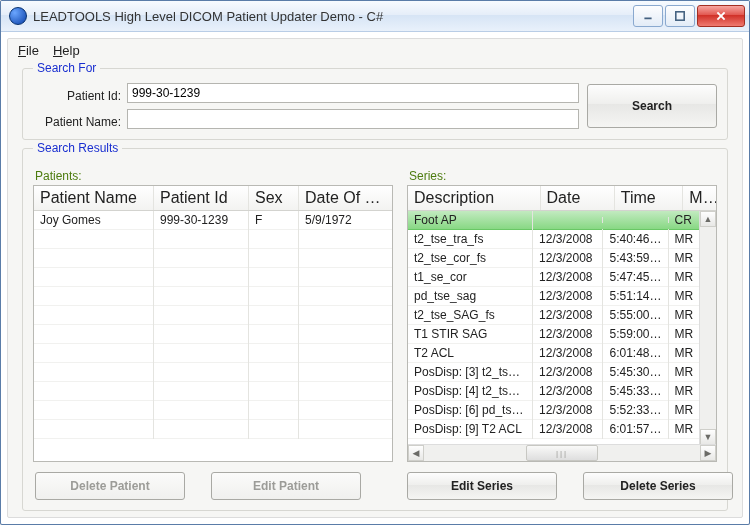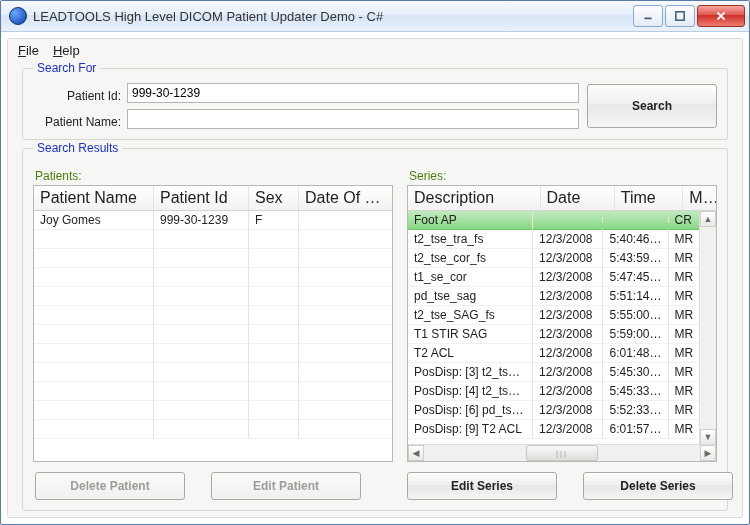--- a/index.html
+++ b/index.html
@@ -334,20 +334,21 @@
                 <div class="col c1">Patient Id</div>
                 <div class="col c2">Sex</div>
                 <div class="col c3">Date Of Birth</div>
               </div>
             <div class="lv-body">
               <div class="lv-rows" id="patients-rows">
                   <div class="lv-row">
                     <div class="cell c0">Joy Gomes</div>
                     <div class="cell c1">999-30-1239</div>
                     <div class="cell c2">F</div>
+                    <div class="cell c3">5/9/1972</div>
                   </div>
                   <div class="lv-row">
                     <div class="cell c0">&nbsp;</div>
                     <div class="cell c1">&nbsp;</div>
                     <div class="cell c2">&nbsp;</div>
                     <div class="cell c3">&nbsp;</div>
                   </div>
                   <div class="lv-row">
                     <div class="cell c0">&nbsp;</div>
                     <div class="cell c1">&nbsp;</div>

